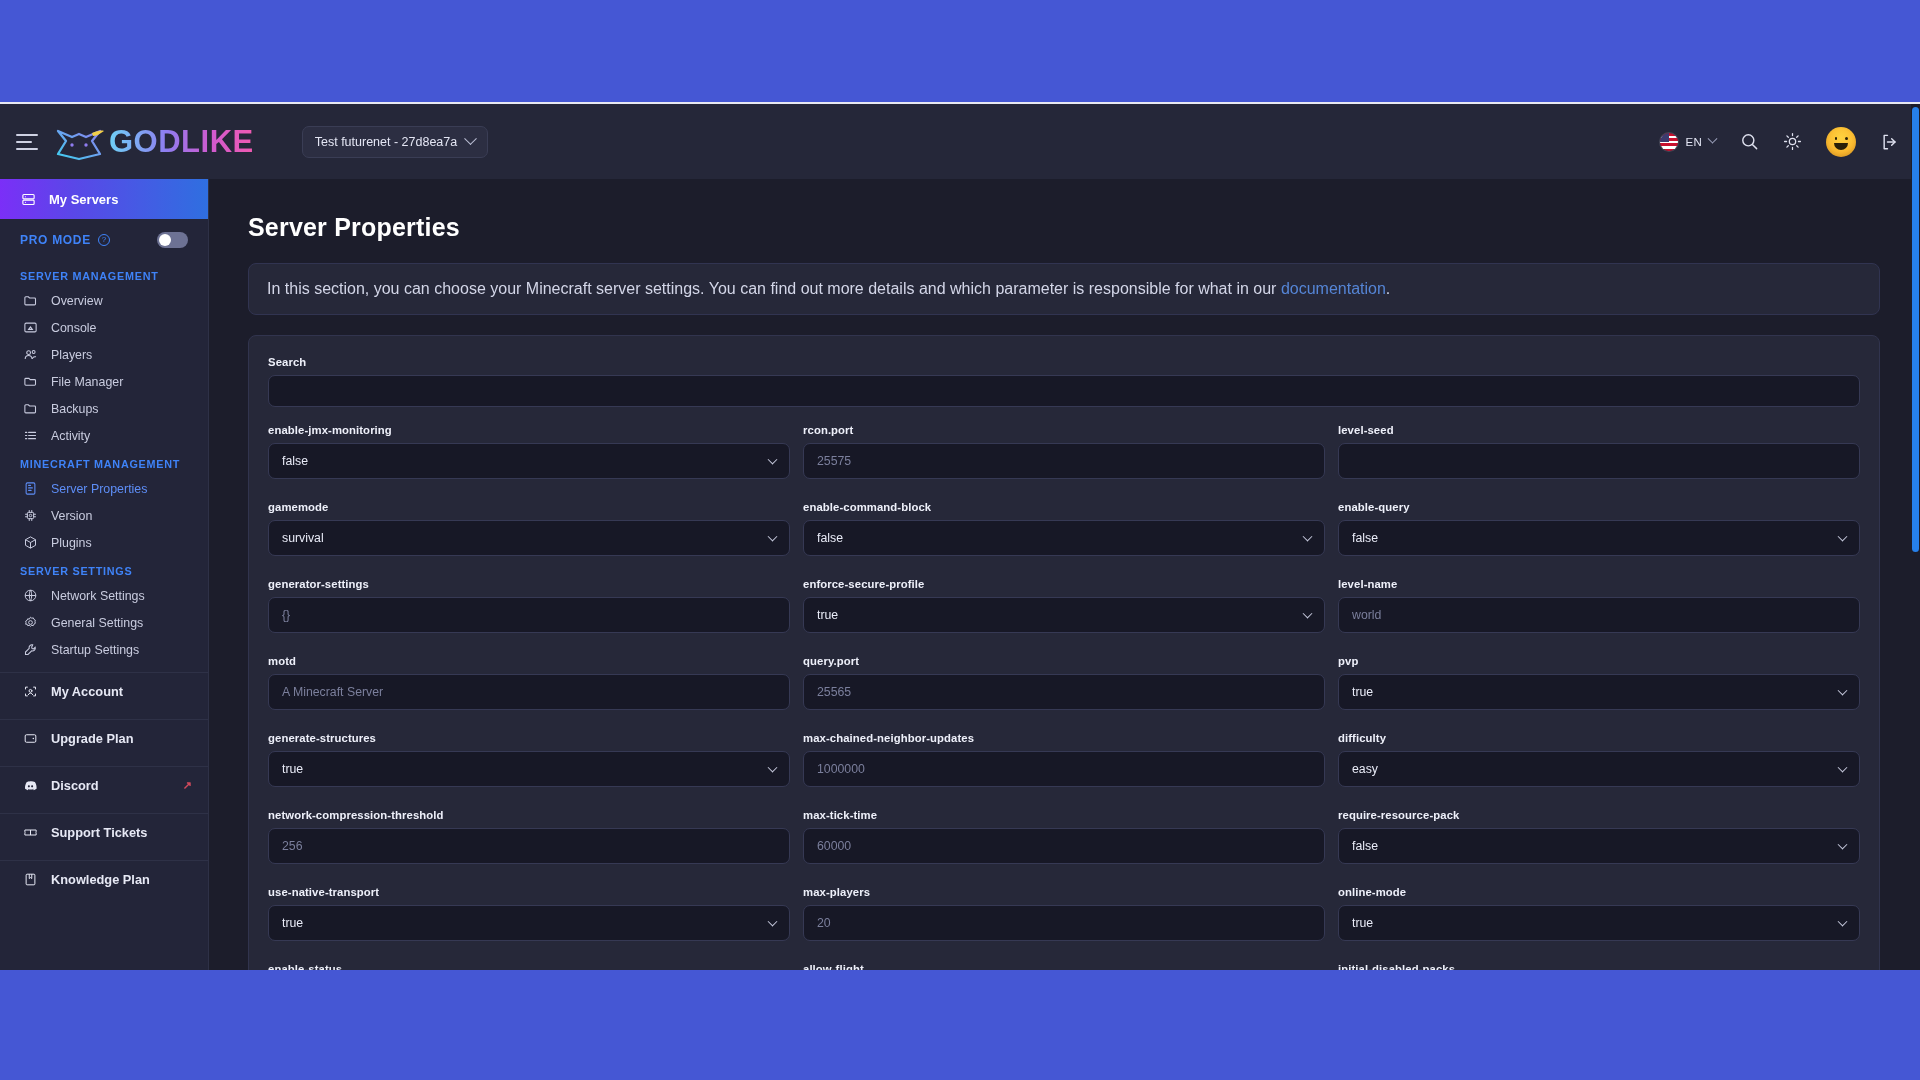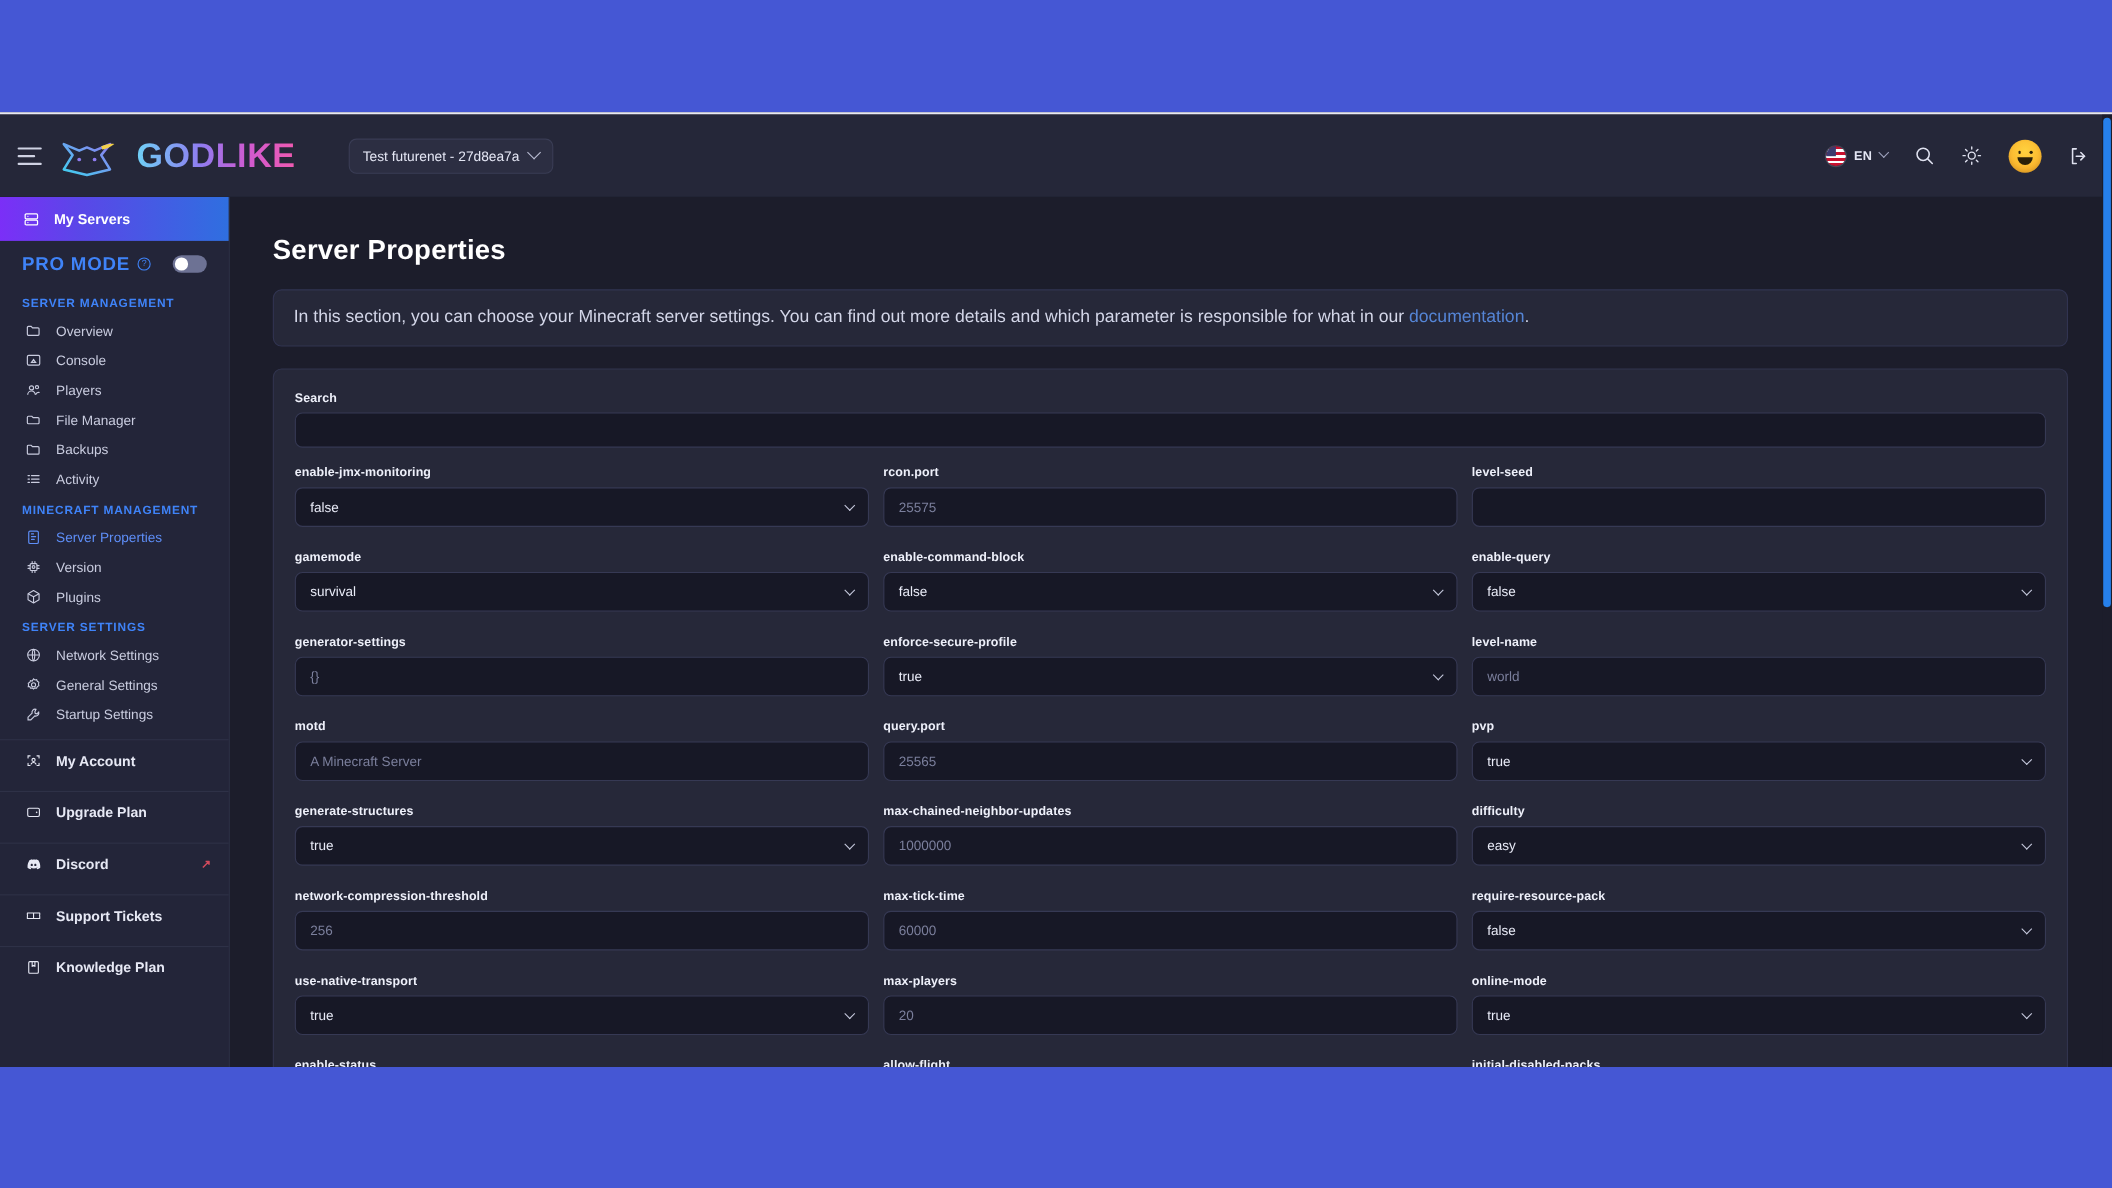--- a/index.html
+++ b/index.html
@@ -29,21 +29,21 @@
     width: 22px; height: 16px;
     margin-left: 16px; margin-right: 12px;
     display: flex; flex-direction: column; justify-content: space-between;
     cursor: pointer;
   }
   .hamburger i { display:block; height: 2px; background: #cfd2e3; border-radius: 2px; }
   .hamburger i:nth-child(1){ width: 22px; }
   .hamburger i:nth-child(2){ width: 16px; }
   .hamburger i:nth-child(3){ width: 22px; }
 
-  .brand { display:flex; align-items:center; gap:16px; height:59px; }
+  .brand { display:flex; align-items:center; gap:1px; height:59px; }
   .brand-word {
     font-size: 31px; font-weight: 700; letter-spacing: .5px;
     background: linear-gradient(90deg,#6fd0f6 0%,#8f7cf0 40%,#d05ad0 70%,#f05ab0 100%);
     -webkit-background-clip: text; background-clip: text; color: transparent;
   }
 
   .server-select {
     margin-left: 48px;
     height: 32px; padding: 0 12px;
     background: #2c2e42;
@@ -60,21 +60,21 @@
     margin-left: auto; margin-right: 20px;
     display: flex; align-items: center; gap: 24px;
   }
   .lang { display:flex; align-items:center; gap:7px; cursor:pointer; }
   .flag {
     width:18px;height:18px;border-radius:50%;overflow:hidden;position:relative;
     background: repeating-linear-gradient(180deg,#c8102e 0 2.6px,#ffffff 2.6px 5.2px);
     box-shadow: 0 0 0 1px rgba(255,255,255,.15);
   }
   .flag:before{ content:""; position:absolute; left:0; top:0; width:9px; height:9px; background:#3c3b6e; }
-  .lang-code { color:#e4e6f4; font-size:11.5px; font-weight:700; letter-spacing:.3px; }
+  .lang-code { color:#e4e6f4; font-size:11.5px; font-weight:400; letter-spacing:.3px; }
   .chev-sm { width:7px;height:7px;border-right:1.5px solid #9ea2bd;border-bottom:1.5px solid #9ea2bd;
              transform: rotate(45deg) translate(-2px,-2px); }
   .ico-btn { cursor:pointer; display:flex; align-items:center; justify-content:center; }
   .avatar {
     width:30px;height:30px;border-radius:50%;
     background: radial-gradient(circle at 50% 35%, #ffd23f 0%, #f9a825 100%);
     position:relative; cursor:pointer;
     box-shadow: inset 0 -2px 4px rgba(0,0,0,.12);
   }
   .avatar:before, .avatar:after{
@@ -93,21 +93,21 @@
     overflow:hidden;
   }
   .myservers {
     height:40px; display:flex; align-items:center; gap:13px; padding-left:20px;
     background: linear-gradient(90deg,#7b2ff7 0%,#5a47e8 35%,#2f6fe0 100%);
     color:#ffffff; font-size:13px; font-weight:600; cursor:pointer;
   }
   .promode {
     height:42px; display:flex; align-items:center; padding:0 20px; gap:7px;
   }
-  .promode-label { color:#3f83f8; font-size:17px; font-weight:700; letter-spacing:.7px; }
+  .promode-label { color:#3f83f8; font-size:12px; font-weight:700; letter-spacing:.7px; }
   .q {
     width:12px;height:12px;border-radius:50%;border:1.3px solid #3f83f8;
     color:#3f83f8; font-size:8px; line-height:9.6px; text-align:center; cursor:pointer;
   }
   .toggle {
     margin-left:auto; width:31px;height:16px;border-radius:9px;background:#6d7294;
     position:relative; cursor:pointer;
   }
   .toggle:after{ content:""; position:absolute; left:2px; top:2px; width:12px;height:12px;border-radius:50%;background:#fff; }
 

